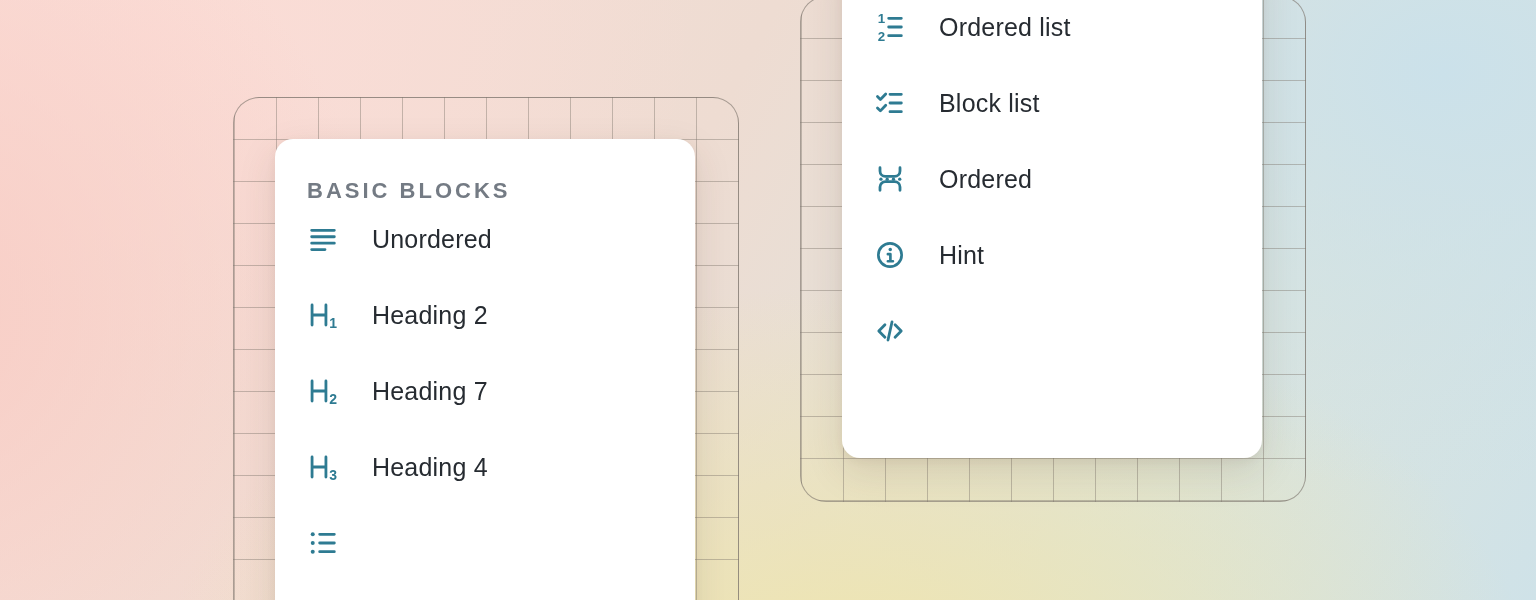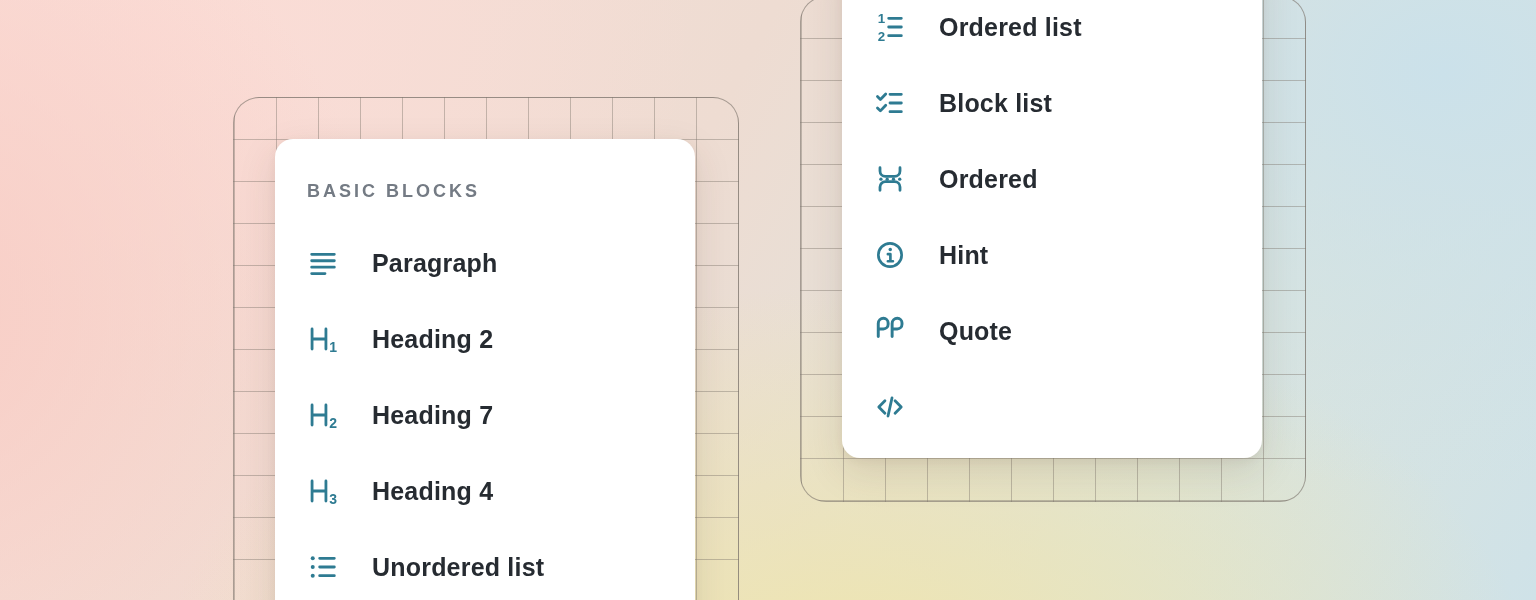--- a/index.html
+++ b/index.html
@@ -25,49 +25,49 @@
   .grid-left{left:233px;top:97px;width:504px;height:546px;}
   .grid-right{left:800px;top:-4px;width:504px;height:504px;}
   .card{
     position:absolute;background:var(--card-bg,#fff);border-radius:18px;
     box-shadow:0 14px 38px rgba(80,55,35,.13), 0 3px 10px rgba(80,55,35,.06);
     box-sizing:border-box;
   }
   .card-left{left:275px;top:139px;width:420px;height:560px;padding:42px 32px 0 32px;}
   .card-right{left:842px;top:-50px;width:420px;height:508px;padding:39px 32px 13px 32px;}
   .section-title{
-    font-size:18px;font-weight:bold;letter-spacing:3px;line-height:20px;
-    color:var(--muted,#747b84);margin-bottom:24px;
+    font-size:22px;font-weight:bold;letter-spacing:3px;line-height:20px;
+    color:var(--muted,#747b84);
   }
   .menu-item{height:76px;display:flex;align-items:center;cursor:pointer;}
   .icon-box{width:36px;flex:0 0 36px;display:flex;align-items:center;color:var(--accent,#2e7b92);}
   .icon-box svg{display:block;}
   .item-label{
-    margin-left:29px;font-size:25px;font-weight:bold;letter-spacing:.2px;
+    margin-left:29px;font-size:25px;font-weight:normal;letter-spacing:.2px;
     color:var(--text-dark,#262b31);white-space:nowrap;
   }
 </style>
 </head>
 <body>
 
 <div class="stage">
 
   <div class="grid-box grid-left"></div>
   <div class="grid-box grid-right"></div>
 
   <div class="card card-left">
     <div class="section-title">BASIC BLOCKS</div>
 
     <div class="menu-item">
       <span class="icon-box">
         <svg width="32" height="32" viewBox="0 0 24 24" fill="none" stroke="currentColor" stroke-width="2.1" stroke-linecap="round" stroke-linejoin="round">
           <path d="M3.5 5.5h17M3.5 10.3h17M3.5 15.1h17M3.5 19.9h10"></path>
         </svg>
       </span>
-      <span class="item-label">Paragraph</span>
+      <span class="item-label">Unordered</span>
     </div>
 
     <div class="menu-item">
       <span class="icon-box">
         <svg width="32" height="32" viewBox="0 0 24 24" fill="none" stroke="currentColor" stroke-width="2.1" stroke-linecap="round" stroke-linejoin="round">
           <path d="M3.8 4.5v15M3.8 12h10.4M14.2 4.5v15"></path>
           <text x="16.6" y="21.6" font-size="10.5" font-weight="bold" fill="currentColor" stroke="none" font-family="'Liberation Sans', sans-serif">1</text>
         </svg>
       </span>
       <span class="item-label">Heading 2</span>
@@ -95,21 +95,20 @@
 
     <div class="menu-item">
       <span class="icon-box">
         <svg width="32" height="32" viewBox="0 0 24 24" fill="none" stroke="currentColor" stroke-width="2.1" stroke-linecap="round" stroke-linejoin="round">
           <circle cx="4.3" cy="5.5" r="1.5" fill="currentColor" stroke="none"></circle>
           <circle cx="4.3" cy="12" r="1.5" fill="currentColor" stroke="none"></circle>
           <circle cx="4.3" cy="18.5" r="1.5" fill="currentColor" stroke="none"></circle>
           <path d="M9.5 5.5h11M9.5 12h11M9.5 18.5h11"></path>
         </svg>
       </span>
-      <span class="item-label">Unordered list</span>
     </div>
   </div>
 
   <div class="card card-right">
 
     <div class="menu-item">
       <span class="icon-box">
         <svg width="32" height="32" viewBox="0 0 24 24" fill="none" stroke="currentColor" stroke-width="2.1" stroke-linecap="round" stroke-linejoin="round">
           <path d="M11 5.5h9.5M11 12h9.5M11 18.5h9.5"></path>
           <text x="2.8" y="9.3" font-size="10" font-weight="bold" fill="currentColor" stroke="none" font-family="'Liberation Sans', sans-serif">1</text>
@@ -148,29 +147,20 @@
       <span class="icon-box">
         <svg width="32" height="32" viewBox="0 0 24 24" fill="none" stroke="currentColor" stroke-width="2" stroke-linecap="round" stroke-linejoin="round">
           <circle cx="12" cy="12" r="8.75"></circle>
           <circle cx="12.2" cy="7.9" r="1.3" fill="currentColor" stroke="none"></circle>
           <path d="M10.4 11.4h1.9v5.3M10.4 16.7h3.8"></path>
         </svg>
       </span>
       <span class="item-label">Hint</span>
     </div>
 
-    <div class="menu-item">
-      <span class="icon-box">
-        <svg width="32" height="32" viewBox="0 0 24 24" fill="none" stroke="currentColor" stroke-width="2.2" stroke-linecap="round" stroke-linejoin="round">
-          <path d="M3.2 16.2V6.4C3.2 4.25 4.95 2.5 7.1 2.5c1.95 0 3.5 1.58 3.5 3.53v.9c0 1.96-1.59 3.55-3.55 3.55H3.2"></path>
-          <path d="M13.6 16.2V6.4c0-2.15 1.75-3.9 3.9-3.9 1.95 0 3.5 1.58 3.5 3.53v.9c0 1.96-1.59 3.55-3.55 3.55h-3.85"></path>
-        </svg>
-      </span>
-      <span class="item-label">Quote</span>
-    </div>
 
     <div class="menu-item">
       <span class="icon-box">
         <svg width="32" height="32" viewBox="0 0 24 24" fill="none" stroke="currentColor" stroke-width="2.1" stroke-linecap="round" stroke-linejoin="round">
           <path d="M8.2 7.3L3.6 12l4.6 4.7"></path>
           <path d="M15.8 7.3l4.6 4.7-4.6 4.7"></path>
           <path d="M13.5 5.2l-3 13.6"></path>
         </svg>
       </span>
     </div>

